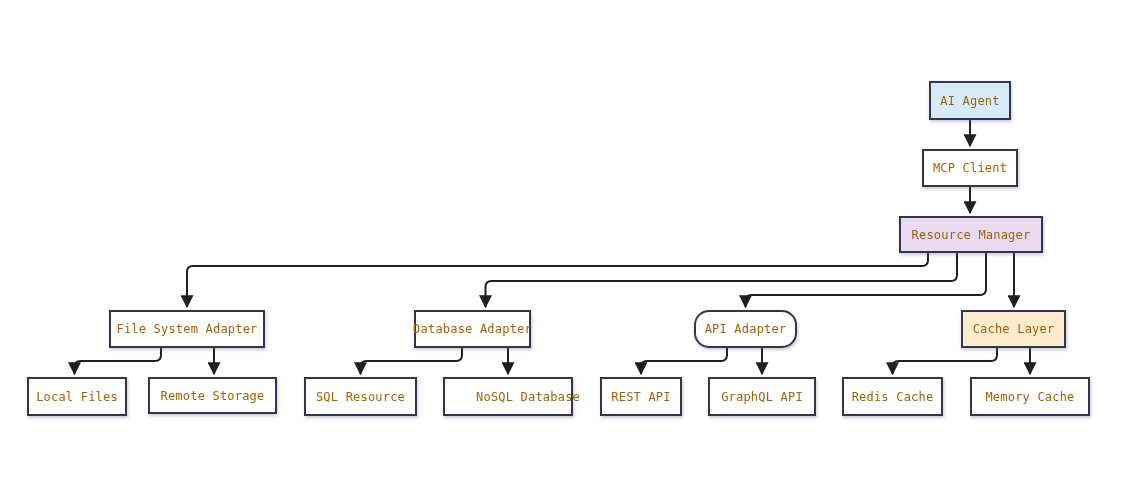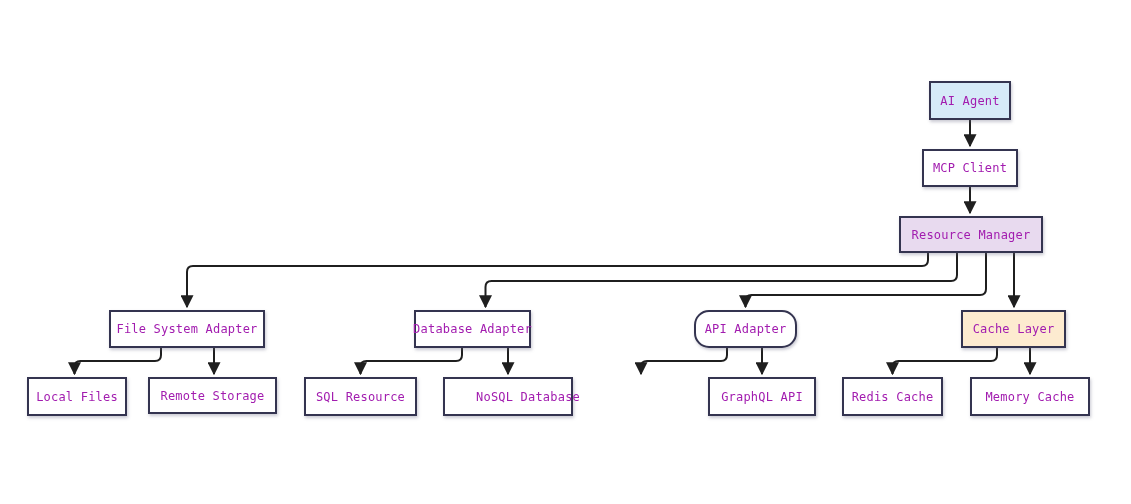--- a/index.html
+++ b/index.html
@@ -20,21 +20,21 @@
     left: 0;
     top: 0;
     width: 1131px;
     height: 504px;
   }
   .node {
     position: absolute;
     box-sizing: border-box;
     border: 2px solid #343450;
     background: #ffffff;
-    color: #a21caf;
+    color: #a16207;
     font-size: 12px;
     letter-spacing: 0.2px;
     display: flex;
     align-items: center;
     justify-content: center;
     white-space: nowrap;
     box-shadow: 1px 2px 3px rgba(104, 104, 130, 0.35);
   }
   
   #n-ai-agent          { left: 929px;  top: 81px;  width: 82px;  height: 39px; }
@@ -86,17 +86,18 @@
   <div class="node" id="n-mcp-client" style="background-color: rgb(255, 255, 255);">MCP Client</div>
   <div class="node" id="n-resource-manager" style="background-color: rgb(232, 218, 239);">Resource Manager</div>
   <div class="node" id="n-file-system-adapter" style="background-color: rgb(255, 255, 255);">File System Adapter</div>
   <div class="node" id="n-database-adapter" style="background-color: rgb(255, 255, 255);">Database Adapter</div>
   <div class="node" id="n-api-adapter" style="background-color: rgb(255, 255, 255); border-radius: 15px;">API Adapter</div>
   <div class="node" id="n-cache-layer" style="background-color: rgb(253, 235, 208);">Cache Layer</div>
   <div class="node" id="n-local-files" style="background-color: rgb(255, 255, 255);">Local Files</div>
   <div class="node" id="n-remote-storage" style="background-color: rgb(255, 255, 255);">Remote Storage</div>
   <div class="node" id="n-sql-database" style="background-color: rgb(255, 255, 255);">SQL Resource</div>
   <div class="node" id="n-nosql-database" style="background-color: rgb(255, 255, 255);">NoSQL Database</div>
+  <div class="node" id="n-rest-api" style="background-color: rgb(255, 255, 255);">REST API</div>
   <div class="node" id="n-graphql-api" style="background-color: rgb(255, 255, 255);">GraphQL API</div>
   <div class="node" id="n-redis-cache" style="background-color: rgb(255, 255, 255);">Redis Cache</div>
   <div class="node" id="n-memory-cache" style="background-color: rgb(255, 255, 255);">Memory Cache</div>
 
 </div>
 
 </body></html>

